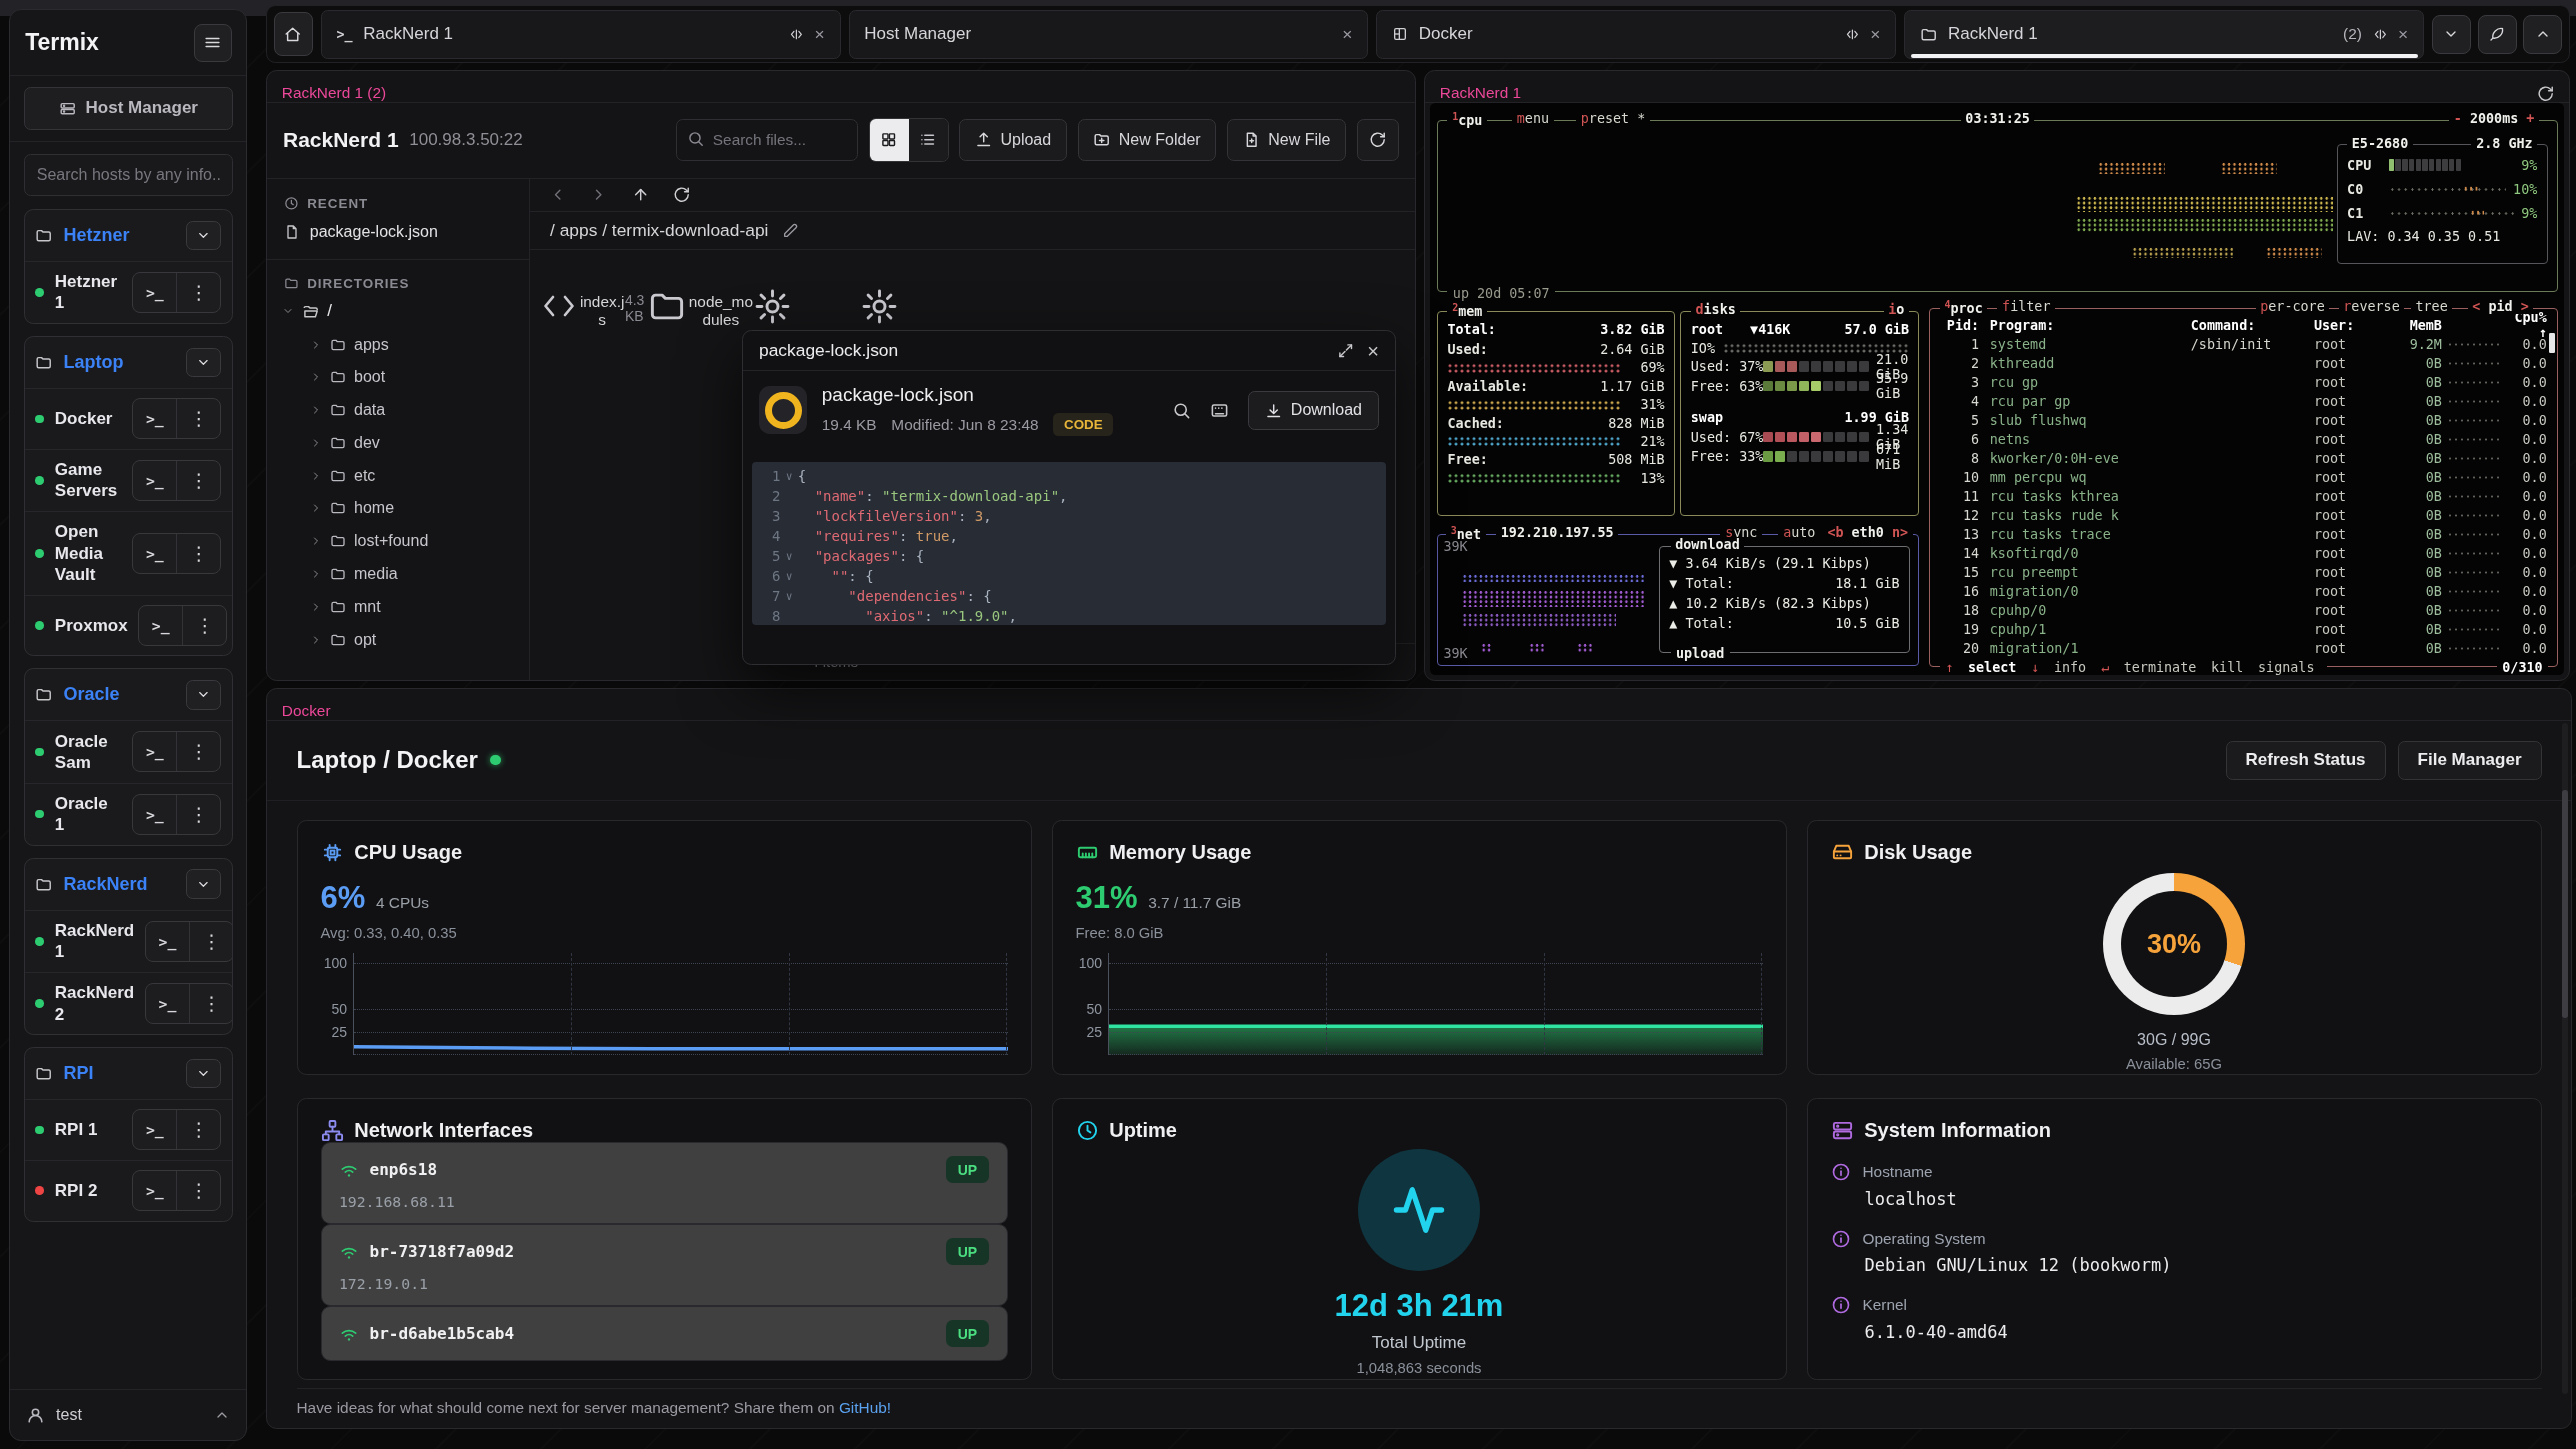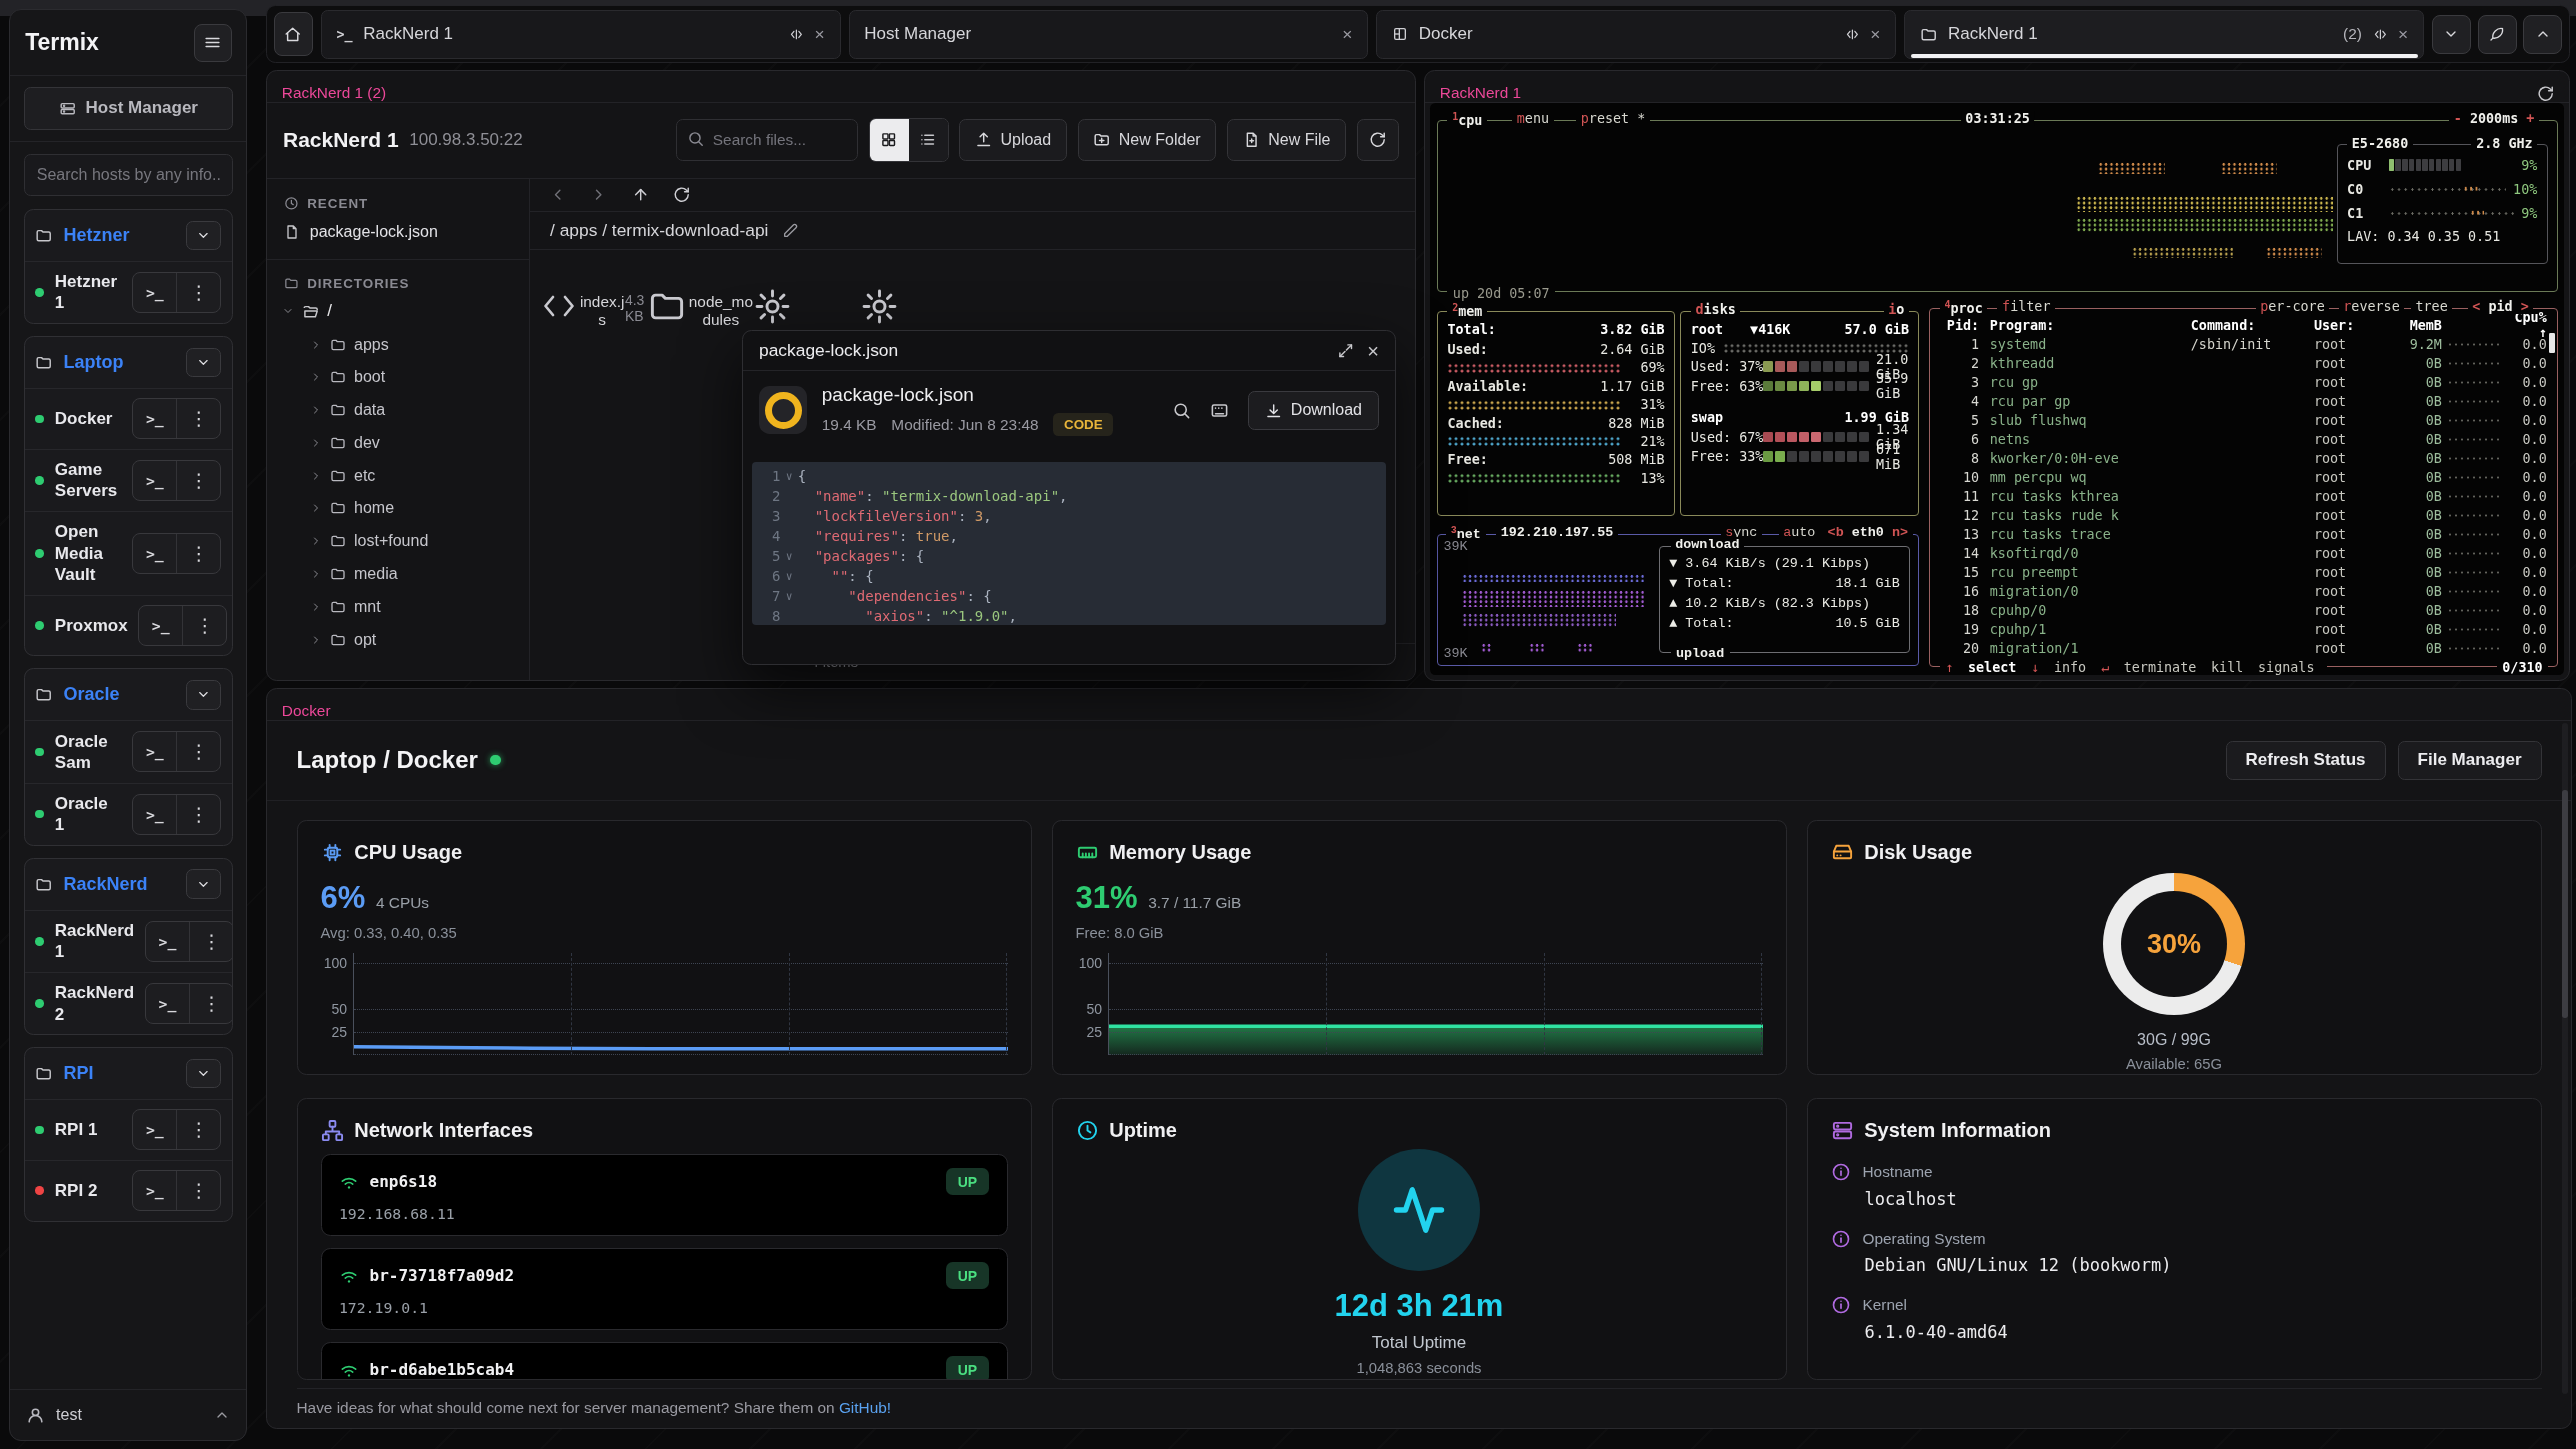--- a/index.html
+++ b/index.html
@@ -163,21 +163,21 @@
   .plot{flex:1;position:relative;border-left:1.3px solid #4a505c;}
   .hgl{position:absolute;left:0;right:0;border-top:1.3px dotted #3e4552;}
   .vgl2{position:absolute;top:0;bottom:0;border-left:1.3px dashed #303642;}
   .plot svg{position:absolute;inset:0;width:100%;height:100%;}
   .donutwrap{display:flex;flex-direction:column;align-items:center;}
   .donut{width:142px;height:142px;border-radius:50%;position:relative;margin-top:9.4px;}
   .donut::after{content:"";position:absolute;inset:18px;border-radius:50%;background:#111113;}
   .donut .dval{position:absolute;inset:0;display:flex;align-items:center;justify-content:center;font-size:27px;font-weight:800;z-index:2;}
   .dusage{margin-top:16px;font-size:16px;color:#b8bec8;}
   .davail{margin-top:6.7px;font-size:14.8px;color:#8a909a;}
-  .ifrow{border:0.7px solid #2a2a2e;background:#000000;border-radius:9.4px;padding:13.4px 17.4px;margin-top:12px;}
+  .ifrow{border:0.7px solid #2a2a2e;background:#404040;border-radius:9.4px;padding:13.4px 17.4px;}
   .ifrow .l1{display:flex;align-items:center;gap:10.7px;}
   .ifname{font-family:"DejaVu Sans Mono",monospace;font-size:16px;font-weight:bold;color:#f0f0f2;flex:1;}
   .upbadge{background:#173527;color:#4ade80;font-size:14px;font-weight:bold;border-radius:6.7px;padding:5.4px 12px;}
   .ifip{margin-top:9.4px;font-family:"DejaVu Sans Mono",monospace;font-size:14.8px;color:#9aa0a8;}
   .upwrap{display:flex;flex-direction:column;align-items:center;}
   .upcircle{width:122px;height:122px;border-radius:50%;background:#0f3640;display:flex;align-items:center;justify-content:center;margin-top:6.7px;}
   .upval{margin-top:17.4px;font-size:31px;font-weight:800;color:#22d3ee;}
   .uplbl{margin-top:9.4px;font-size:17px;color:#c2c8d0;}
   .upsec{margin-top:6.7px;font-size:14.8px;color:#8a909a;}
   .sysrow{margin-top:20px;}
@@ -1058,21 +1058,21 @@
                 <i></i>
                 <i></i>
                 <i></i>
               </span>
               <span>671 MiB</span>
             </div>
             <div style="height: 12px;"></div>
           </div>
       </div>
 
-      <div class="tbox" style="left:6.7px;top:431px;width:480px;height:130px;border-color:#5a5aa8;font-family:Liberation Mono, monospace;">
+      <div class="tbox" style="left:6.7px;top:431px;width:480px;height:130px;border-color:#5a5aa8;">
         <span class="chip" style="left:8px;"><span class="sup">3</span><span>net</span></span>
         <span class="chip" style="left:58px;">192.210.197.55</span>
         <span class="chip dim fl" style="right:156px;">sync</span>
         <span class="chip dim fl" style="right:98px;">auto</span>
         <span class="chip dim fl" style="right:59px;">zero</span>
         <span class="chip" style="right:5.4px;"><span class="red">&lt;b</span> <span>eth0</span> <span class="red">n&gt;</span></span>
         <span style="position:absolute;left:5.4px;top:4px;color:#8a8a92;">39K</span>
         <span style="position:absolute;left:5.4px;bottom:4px;color:#8a8a92;">39K</span>
         <div class="dots" style="left:5%;top:30%;width:38%;height:8px;--dc:#6b6bd8"></div>
         <div class="dots" style="left:5%;top:42%;width:38%;height:17.4px;--dc:#a05ad0"></div>

